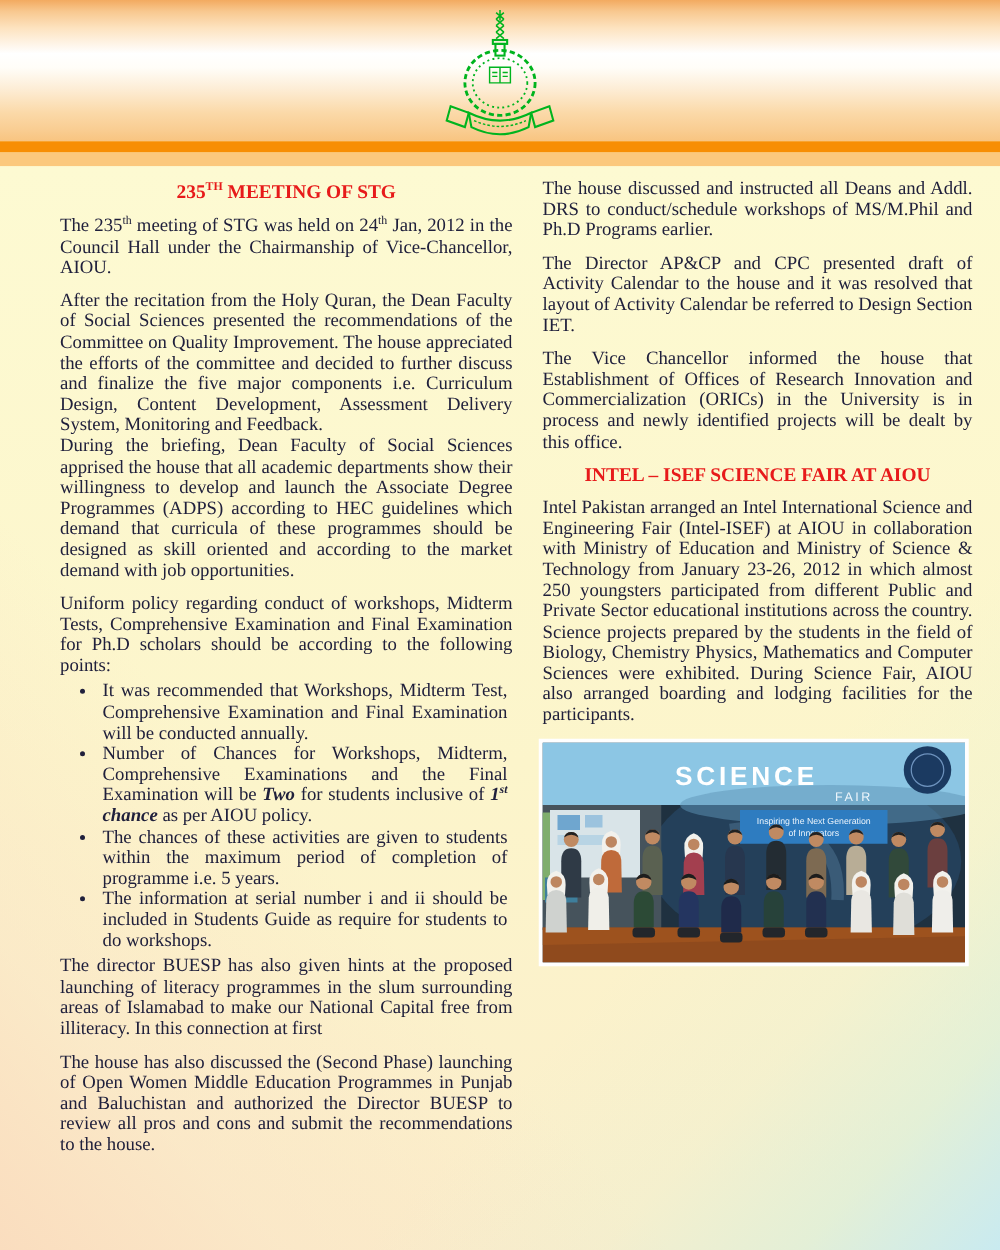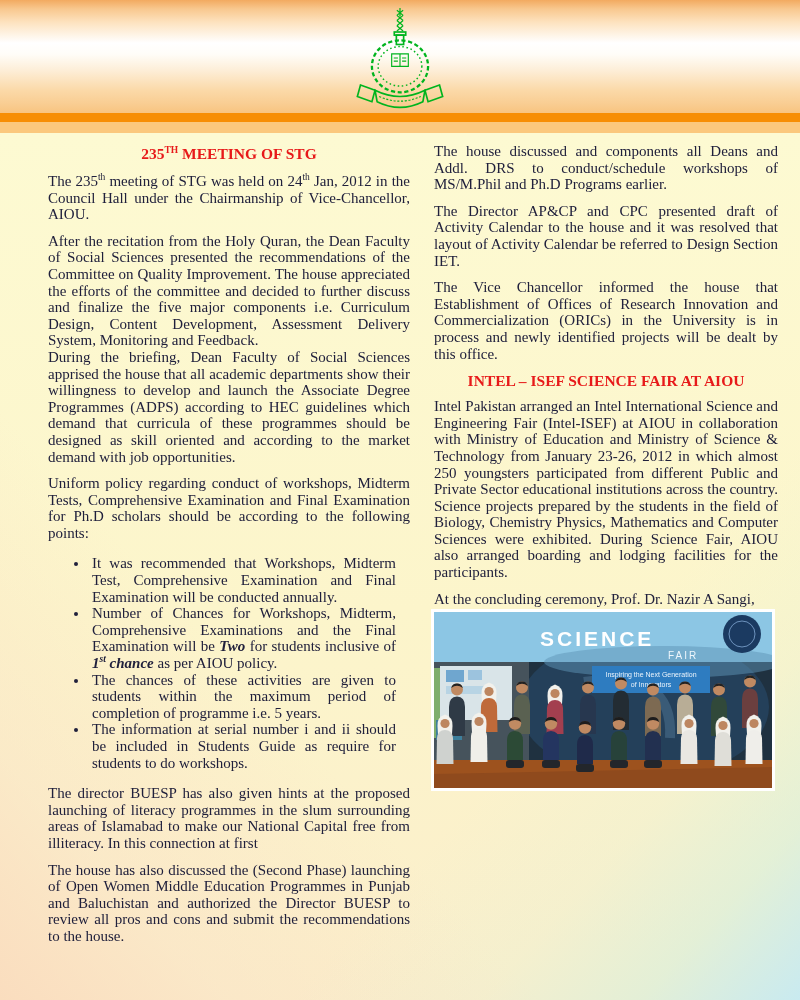--- a/index.html
+++ b/index.html
@@ -17,21 +17,21 @@
       linear-gradient(to left top, rgba(198,234,242,.95) 0%, rgba(208,240,224,.55) 10%, rgba(225,242,215,.25) 20%, rgba(225,242,215,0) 32%),
       linear-gradient(to top right, rgba(250,218,188,.85) 0%, rgba(250,224,196,.45) 14%, rgba(250,228,200,0) 34%),
       linear-gradient(180deg,#fdfad2 0%,#fcf5cb 55%,#fbeecb 100%);}
   .col-l{width:362px;flex:none;}
   .col-r{width:344px;flex:none;}
 
   p{margin:0 0 10px;text-align:justify;font:15px/16.6px "Liberation Serif",serif;color:#20203c;}
   p.tight{margin-bottom:0;}
   h2{font:bold 15.5px/18px "Liberation Serif",serif;color:#e71a1a;text-align:center;margin:2px 0 10px;}
   .col-r h2{margin:4px 0 8px;}
-  ul{margin:14px;padding:0 0 0 27px;list-style:disc;}
+  ul{margin:4px;padding:0 0 0 27px;list-style:disc;}
   li{text-align:justify;font:15px/16.6px "Liberation Serif",serif;color:#20203c;padding-left:3px;}
   sup{font-size:9.5px;line-height:0;vertical-align:super;}
   .bi{font-weight:700;font-style:italic;}
 
   
   figure{margin:2px 0 8px -3px;background:#ffffff;padding:3px;width:338px;}
   .photo{display:block;width:338px;height:176px;}
   figcaption{font:13px/15.5px "Liberation Serif",serif;color:#111;text-align:center;padding:3px 2px 4px;background:#fff;}
 
   
@@ -83,28 +83,27 @@
         <li>It was recommended that Workshops, Midterm Test, Comprehensive Examination and Final Examination will be conducted annually.</li>
         <li><span>Number of Chances for Workshops, Midterm, Comprehensive Examinations and the Final Examination will be </span><span class="bi">Two</span><span> for students inclusive of </span><span class="bi">1</span><sup class="bi">st</sup><span class="bi"> chance</span><span> as per AIOU policy.</span></li>
         <li>The chances of these activities are given to students within the maximum period of completion of programme i.e. 5 years.</li>
         <li>The information at serial number i and ii should be included in Students Guide as require for students to do workshops.</li>
       </ul>
       <p>The director BUESP has also given hints at the proposed launching of literacy programmes in the slum surrounding areas of Islamabad to make our National Capital free from illiteracy.  In this connection at first</p>
       <p>The house has also discussed the (Second Phase) launching of Open Women Middle Education Programmes in Punjab and Baluchistan and authorized the Director BUESP to review all pros and cons and submit the recommendations to the house.</p>
     </div>
 
     <div class="col-r">
-      <p>The house discussed and components all Deans and Addl. DRS to conduct/schedule workshops of MS/M.Phil and Ph.D Programs earlier.</p>
+      <p>The house discussed and instructed all Deans and Addl. DRS to conduct/schedule workshops of MS/M.Phil and Ph.D Programs earlier.</p>
       <p>The Director AP&amp;CP and CPC presented draft of Activity Calendar to the house and it was resolved that layout of Activity Calendar be referred to Design Section IET.</p>
       <p>The Vice Chancellor informed the house that Establishment of Offices of Research Innovation and Commercialization (ORICs) in the University is in process and newly identified projects will be dealt by this office.</p>
 
       <h2>INTEL – ISEF SCIENCE FAIR AT AIOU</h2>
 
       <p>Intel Pakistan arranged an Intel International Science and Engineering Fair (Intel-ISEF) at AIOU in collaboration with Ministry of Education and Ministry of Science &amp; Technology from January 23-26, 2012 in which almost 250 youngsters participated from different Public and Private Sector educational institutions across the country. Science projects prepared by the students in the field of Biology, Chemistry Physics, Mathematics and Computer Sciences were exhibited. During Science Fair, AIOU also arranged boarding and lodging facilities for the participants.</p>
-      <p class="tight">At the concluding ceremony, Prof. Dr. Nazir A Sangi,</p>
 
       <figure>
         <svg class="photo" viewBox="0 0 338 176">
           <defs>
             <g id="fg-m">
               <circle cx="9" cy="7.5" r="6" fill="#c08a62"></circle>
               <path d="M3.2 6 a6 6 0 0 1 11.6 0 q-5.8 -4.4 -11.6 0 z" fill="#222222"></path>
               <path d="M1 54 L1 25 Q1 14.5 9 14.5 Q17 14.5 17 25 L17 54 Z"></path>
             </g>
             <g id="fg-k">

